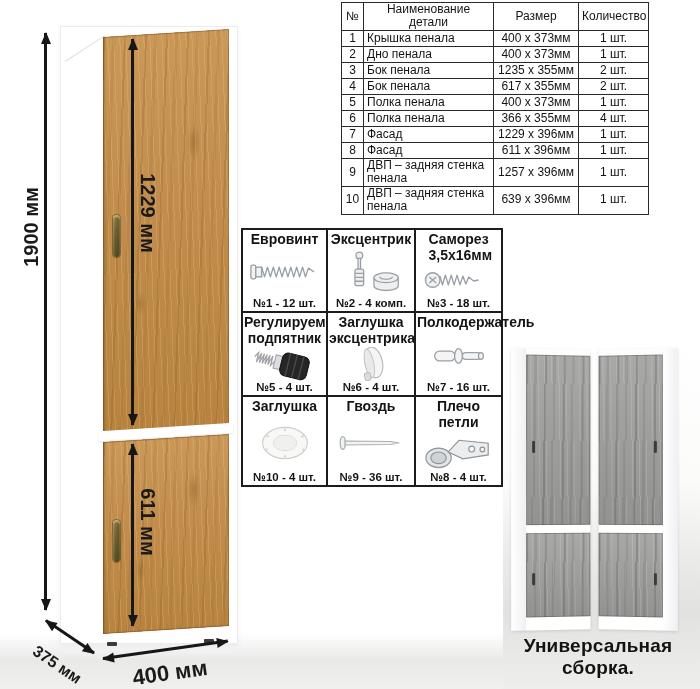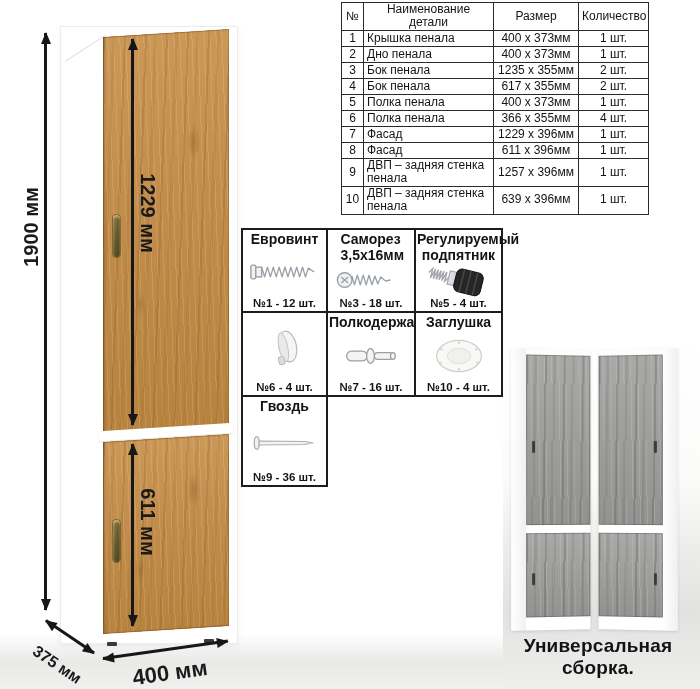--- a/index.html
+++ b/index.html
@@ -217,20 +217,37 @@
             <g fill="#f2f2f2" stroke="#9aa0a8" stroke-width="1.4">
               <rect x="3" y="16" width="5" height="14" rx="1.5"></rect>
               <rect x="8" y="18" width="6" height="10"></rect>
             </g>
             <path d="M14 18 L17 28 L20 18 L23 28 L26 18 L29 28 L32 18 L35 28 L38 18 L41 28 L44 18 L47 28 L50 18 L53 28 L56 18 L59 28 L62 19 L68 23" fill="none" stroke="#9aa0a8" stroke-width="1.4" stroke-linejoin="round"></path>
           </svg>
         </div>
         <div class="hw-count">№1 - 12 шт.</div>
       </div>
       <div class="hw-cell">
+        <div class="hw-title">Эксцентрик</div>
+        <div class="hw-icon">
+          <svg width="74" height="46" viewBox="0 0 76 46">
+            <g fill="#efefef" stroke="#9aa0a8" stroke-width="1.3">
+              <circle cx="26" cy="6" r="3.5"></circle>
+              <rect x="24.7" y="9" width="2.6" height="11"></rect>
+              <rect x="21.5" y="20" width="9" height="17" rx="2"></rect>
+              <path d="M21.5 24.5 h9 M21.5 28.5 h9 M21.5 32.5 h9" fill="none"></path>
+              <path d="M41 29 v8 a12.5 5 0 0 0 25 0 v-8"></path>
+              <ellipse cx="53.5" cy="29" rx="12.5" ry="5"></ellipse>
+              <path d="M47 28 a6.5 2.5 0 0 0 13 0" fill="none"></path>
+            </g>
+          </svg>
+        </div>
+        <div class="hw-count">№2 - 4 комп.</div>
+      </div>
+      <div class="hw-cell">
         <div class="hw-title left">Саморез
 3,5х16мм</div>
         <div class="hw-icon">
           <svg width="74" height="46" viewBox="0 0 76 46">
             <circle cx="11" cy="23" r="7.5" fill="#f2f2f2" stroke="#9aa0a8" stroke-width="1.4"></circle>
             <path d="M7.5 20 l7 6 M14.5 20 l-7 6" stroke="#9aa0a8" stroke-width="1.4"></path>
             <path d="M18.5 19 L21 28 L24 18 L27 28 L30 18 L33 28 L36 18 L39 28 L42 19 L45 27 L48 20 L53 24 L58 23" fill="none" stroke="#9aa0a8" stroke-width="1.4" stroke-linejoin="round"></path>
           </svg>
         </div>
         <div class="hw-count">№3 - 18 шт.</div>
@@ -243,20 +260,21 @@
               <path d="M6 23 l3 -5 v10 l3 -10 v10 l3 -10 v10 l3 -10 v10 l3 -10 v10 l3 -10 v10 l3 -5" fill="none" stroke="#a2a2aa" stroke-width="1.3"></path>
               <rect x="27" y="16" width="7" height="14" fill="#dcdce0" stroke="#9aa0a8"></rect>
               <rect x="34" y="11" width="28" height="24" rx="6" fill="#262626" stroke="#111"></rect>
               <path d="M41 11 v24 M48 11 v24 M55 11 v24" stroke="#484848" stroke-width="1.5"></path>
             </g>
           </svg>
         </div>
         <div class="hw-count">№5 - 4 шт.</div>
       </div>
       <div class="hw-cell">
+        <div class="hw-title">Заглушка эксцентрика</div>
         <div class="hw-icon">
           <svg width="74" height="46" viewBox="0 0 76 46">
             <g transform="rotate(-12 38 23)">
               <ellipse cx="41" cy="22" rx="9" ry="16" fill="#f5f5f3" stroke="#b9b9bd" stroke-width="1.2"></ellipse>
               <ellipse cx="36.5" cy="22" rx="4.5" ry="15" fill="#e9e9e7" stroke="#c6c6ca" stroke-width="1"></ellipse>
               <rect x="29" y="31" width="6" height="8" rx="2" fill="#dcdcda" stroke="#b9b9bd"></rect>
             </g>
           </svg>
         </div>
         <div class="hw-count">№6 - 4 шт.</div>
@@ -297,20 +315,35 @@
         <div class="hw-title">Гвоздь</div>
         <div class="hw-icon">
           <svg width="74" height="46" viewBox="0 0 76 46">
             <g stroke="#a8aeb4" fill="#f2f2f0">
               <ellipse cx="9" cy="23" rx="2.6" ry="6.5" stroke-width="1.3"></ellipse>
               <path d="M11.5 21 L58 21.5 L67 23 L58 24.5 L11.5 25 Z" stroke-width="1.1"></path>
             </g>
           </svg>
         </div>
         <div class="hw-count">№9 - 36 шт.</div>
+      </div>
+      <div class="hw-cell">
+        <div class="hw-title">Плечо петли</div>
+        <div class="hw-icon">
+          <svg width="74" height="46" viewBox="0 0 76 46">
+            <g stroke="#8f959b" stroke-width="1.2">
+              <ellipse cx="17" cy="30" rx="13" ry="10" fill="#e2e4e6"></ellipse>
+              <ellipse cx="17" cy="30" rx="8" ry="6" fill="#cfd3d6"></ellipse>
+              <path d="M27 24 L38 12 L68 15 L68 27 L42 31 Z" fill="#ebedef"></path>
+              <circle cx="51" cy="21" r="3" fill="#fafafa"></circle>
+              <circle cx="62" cy="21.5" r="2.4" fill="#fafafa"></circle>
+            </g>
+          </svg>
+        </div>
+        <div class="hw-count">№8 - 4 шт.</div>
       </div>
     </div>
 
   <div id="gray-cab-left" class="gray-cab">
     <div class="gc-side"></div>
     <div class="gc-doors">
       <div class="gc-top"></div>
       <div class="gc-door-upper graywood"></div>
       <div class="gc-gap"></div>
       <div class="gc-door-lower graywood"></div>

